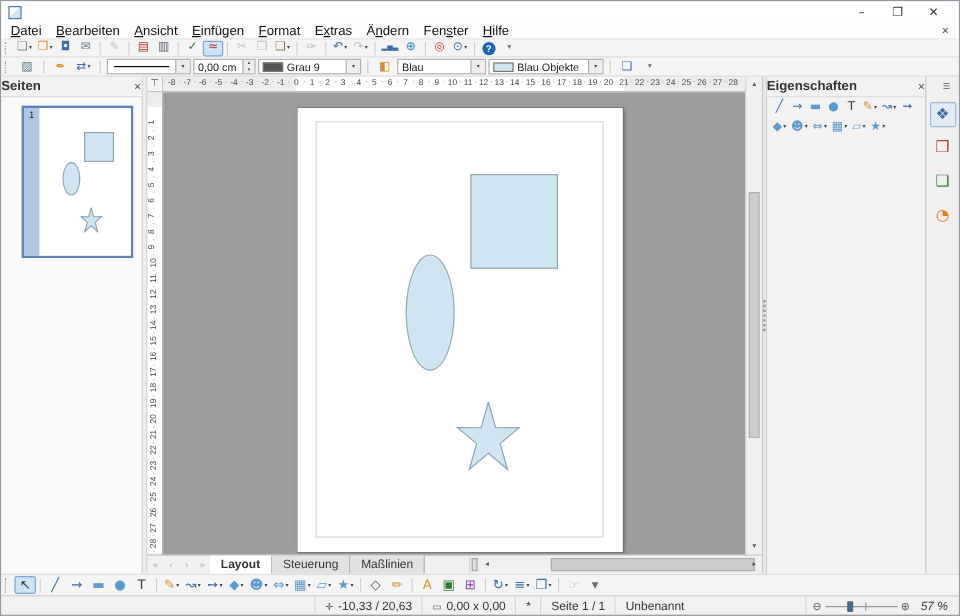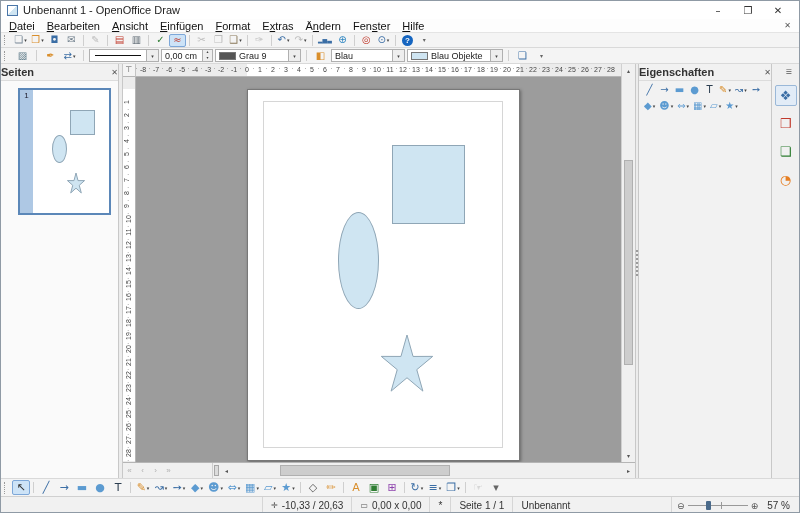--- a/index.html
+++ b/index.html
@@ -107,30 +107,29 @@
   .sb-spacer{width:262px;height:100%;border-right:1px solid #d6d6d6;}
   .sb-field{display:flex;align-items:center;gap:4px;padding:0 8px;height:100%;border-right:1px solid #d6d6d6;white-space:nowrap;}
   .sb-ico{font-size:8px;color:#555;font-family:"DejaVu Sans",sans-serif;}
   .sb-flex{flex:1;height:100%;}
   .zoomslider{display:flex;align-items:center;gap:3px;padding:0 5px;height:100%;border-left:1px solid #d6d6d6;}
   .zglyph{font-size:9px;color:#555;font-family:"DejaVu Sans",sans-serif;}
   .ztrack{position:relative;width:60px;height:9px;}
   .ztrack::before{content:"";position:absolute;left:0;right:0;top:4px;height:1px;background:#999;}
   .ztick{position:absolute;left:33px;top:1px;width:1px;height:7px;background:#999;}
   .zthumb{position:absolute;left:18px;top:0;width:5px;height:9px;background:#4a6a8a;border-radius:1px;}
-  .zoomlabel{padding:0 9px 0 4px;}
+  .zoomlabel{padding:0 9px 0 4px;font-style:italic;}
 </style>
 </head>
 <body>
 
 <div class="window">
 
   <div class="titlebar">
     <span class="appicon"></span>
-    <span class="title">Unbenannt 1 - OpenOffice Draw</span>
     <span class="wctrls">
       <span class="wctrl">–</span>
       <span class="wctrl">❐</span>
       <span class="wctrl">✕</span>
     </span>
   </div>
 
   <div class="menubar">
     <span class="mitem"><u>D</u>atei</span>
       <span class="mitem"><u>B</u>earbeiten</span>
@@ -447,20 +446,25 @@
       <div class="vtrack">
         <div class="vthumb"></div>
         <div class="vdown">▾</div>
       </div>
 
       <div class="tabrow">
         <span class="tnav">«</span>
         <span class="tnav">‹</span>
         <span class="tnav">›</span>
         <span class="tnav">»</span>
+        <span id="tabs-host" style="display:flex;">
+            <span class="tab active">Layout</span>
+            <span class="tab">Steuerung</span>
+            <span class="tab">Maßlinien</span>
+          </span>
         <span class="tabfill"></span>
         <span class="tsplit"></span>
         <span class="hscroll">
           <span class="harrow left">◂</span>
           <span class="hthumb"></span>
           <span class="harrow right">▸</span>
         </span>
       </div>
     </div>
 

